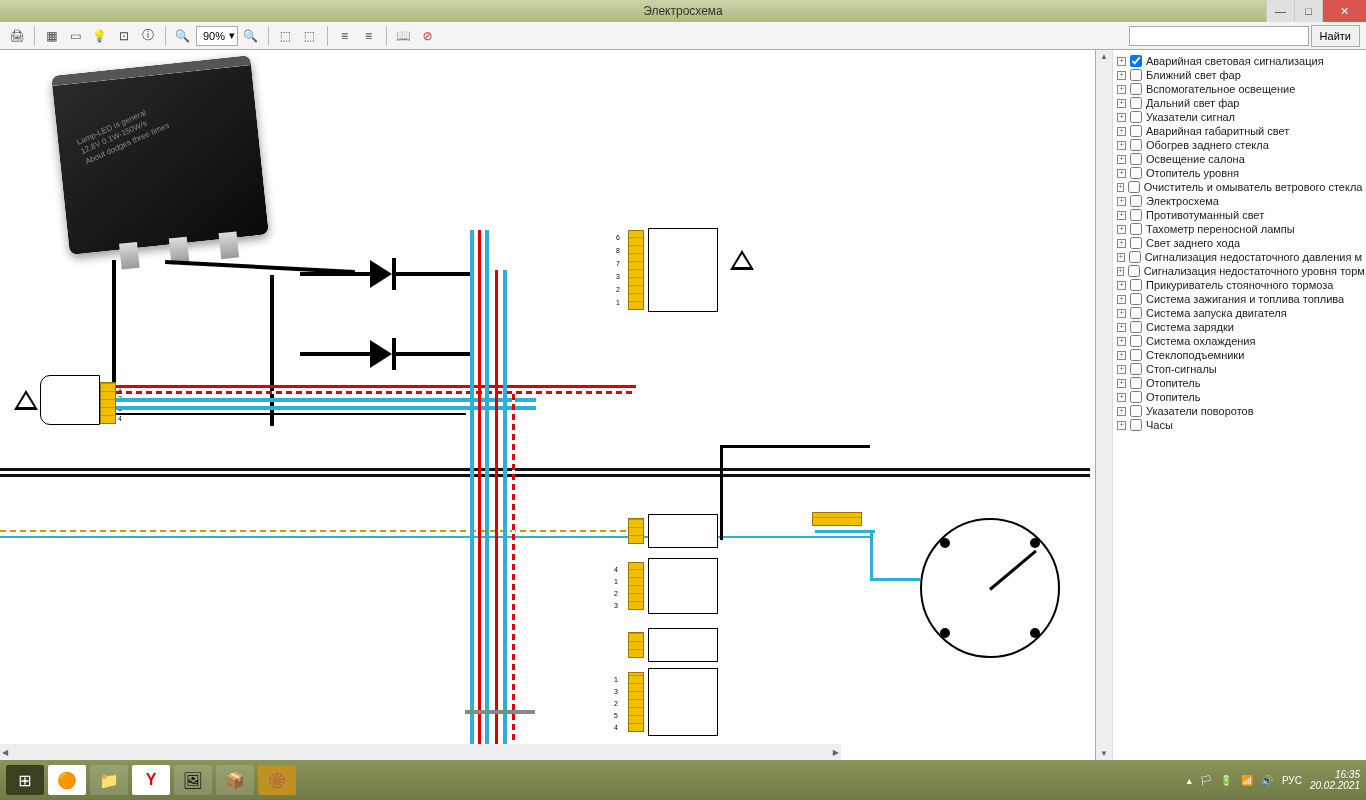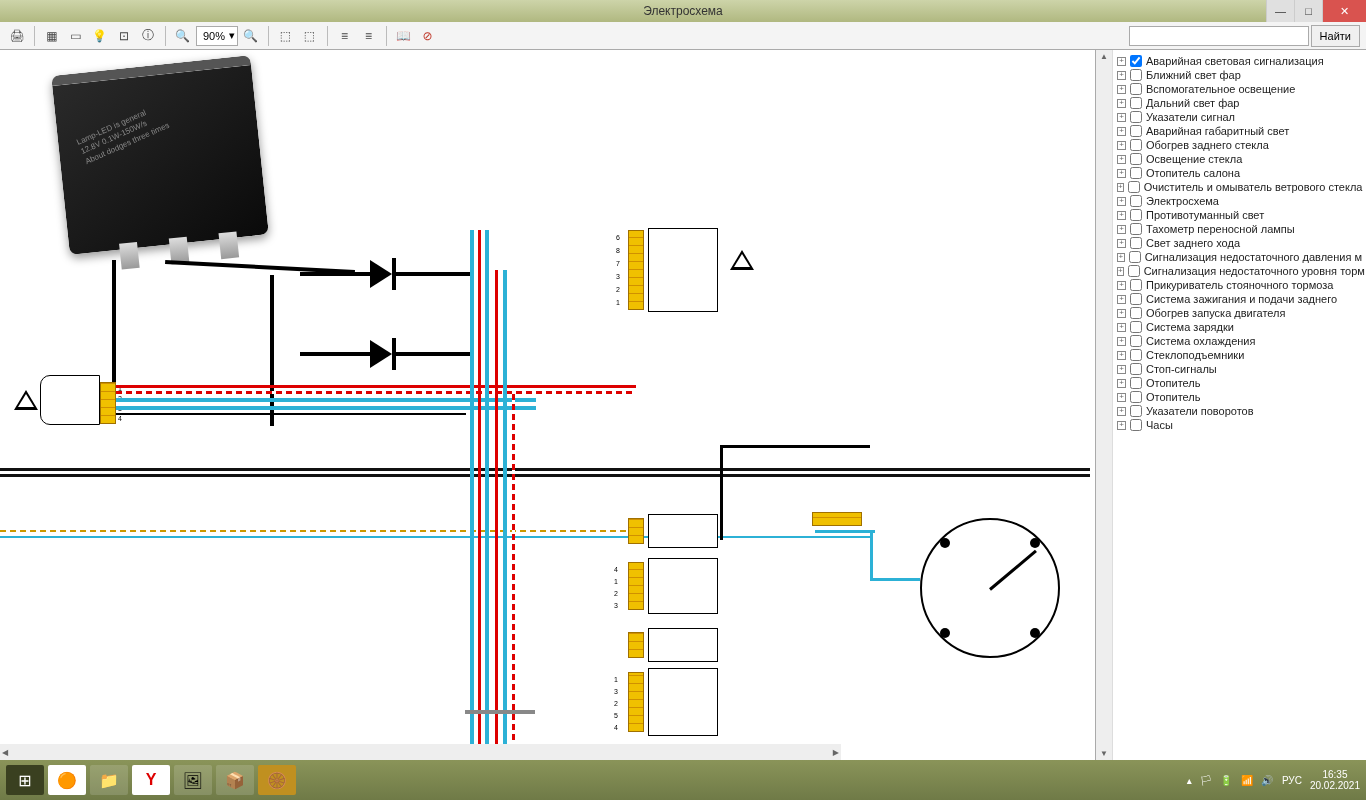--- a/index.html
+++ b/index.html
@@ -22,21 +22,21 @@
 .scrollbar-v .arrow, .scrollbar-h .arrow { font-size: 8px; color: #666; }
 .scrollbar-h { height: 16px; background: #eee; display: flex; justify-content: space-between; align-items: center; padding: 0 2px; position: absolute; bottom: 0; left: 0; right: 254px; }
 .side { width: 254px; background: #fff; border-left: 1px solid #ddd; overflow-y: auto; padding: 4px; }
 .tree-item { display: flex; align-items: center; gap: 4px; padding: 1px 0; font-size: 11px; color: #222; white-space: nowrap; }
 .tree-item .plus { width: 9px; height: 9px; border: 1px solid #888; display: flex; align-items: center; justify-content: center; font-size: 8px; line-height: 1; color: #666; }
 .tree-item input[type=checkbox] { width: 12px; height: 12px; }
 .taskbar { position: absolute; bottom: 0; left: 0; right: 0; height: 40px; background: linear-gradient(#8a9459, #6f7a47); display: flex; align-items: center; padding: 0 6px; gap: 4px; }
 .task-btn { width: 38px; height: 30px; background: rgba(255,255,255,0.15); border-radius: 2px; display: flex; align-items: center; justify-content: center; font-size: 16px; }
 .task-btn.start { background: #3a4020; color: #fff; }
 .tray { position: absolute; right: 6px; display: flex; align-items: center; gap: 8px; color: #fff; font-size: 10px; }
-.tray .clock { text-align: center; }
+.tray .clock { text-align: right; font-style: italic; }
 
 .diagram { position: absolute; inset: 0; }
 .relay { position: absolute; left: 60px; top: 15px; width: 200px; height: 180px; background: linear-gradient(145deg,#2a2a2a,#0a0a0a); border-radius: 8px; transform: rotate(-6deg); box-shadow: 0 4px 10px rgba(0,0,0,0.4); border-top: 10px solid #555; }
 .relay .pin { position: absolute; bottom: -20px; width: 18px; height: 26px; background: linear-gradient(#ddd,#999); }
 .relay .pin.p1 { left: 50px; }
 .relay .pin.p2 { left: 100px; }
 .relay .pin.p3 { left: 150px; }
 .relay .label { position: absolute; left: 20px; top: 40px; color: #888; font-size: 8px; transform: rotate(-18deg); line-height: 1.3; }
 .conn-block { position: absolute; background: repeating-linear-gradient(0deg, #f0c000 0 7px, #d09000 7px 8px); border: 1px solid #a07000; }
 .triangle { position: absolute; width: 0; height: 0; border-left: 12px solid transparent; border-right: 12px solid transparent; border-bottom: 20px solid #000; }
@@ -232,26 +232,26 @@
         <span>Аварийная габаритный свет</span>
       </div>
       <div class="tree-item">
         <span class="plus">+</span>
         <input type="checkbox" style="">
         <span>Обогрев заднего стекла</span>
       </div>
       <div class="tree-item">
         <span class="plus">+</span>
         <input type="checkbox" style="">
-        <span>Освещение стекла</span>
-      </div>
-      <div class="tree-item">
-        <span class="plus">+</span>
-        <input type="checkbox" style="">
-        <span>Отопитель салона</span>
+        <span>Освещение салона</span>
+      </div>
+      <div class="tree-item">
+        <span class="plus">+</span>
+        <input type="checkbox" style="">
+        <span>Отопитель уровня</span>
       </div>
       <div class="tree-item">
         <span class="plus">+</span>
         <input type="checkbox" style="">
         <span>Очиститель и омыватель ветрового стекла</span>
       </div>
       <div class="tree-item">
         <span class="plus">+</span>
         <input type="checkbox" style="">
         <span>Электросхема</span>
@@ -282,26 +282,26 @@
         <span>Сигнализация недостаточного уровня торм</span>
       </div>
       <div class="tree-item">
         <span class="plus">+</span>
         <input type="checkbox" style="">
         <span>Прикуриватель стояночного тормоза</span>
       </div>
       <div class="tree-item">
         <span class="plus">+</span>
         <input type="checkbox" style="">
-        <span>Система зажигания и подачи заднего</span>
-      </div>
-      <div class="tree-item">
-        <span class="plus">+</span>
-        <input type="checkbox" style="">
-        <span>Обогрев запуска двигателя</span>
+        <span>Система зажигания и топлива топлива</span>
+      </div>
+      <div class="tree-item">
+        <span class="plus">+</span>
+        <input type="checkbox" style="">
+        <span>Система запуска двигателя</span>
       </div>
       <div class="tree-item">
         <span class="plus">+</span>
         <input type="checkbox" style="">
         <span>Система зарядки</span>
       </div>
       <div class="tree-item">
         <span class="plus">+</span>
         <input type="checkbox" style="">
         <span>Система охлаждения</span>

